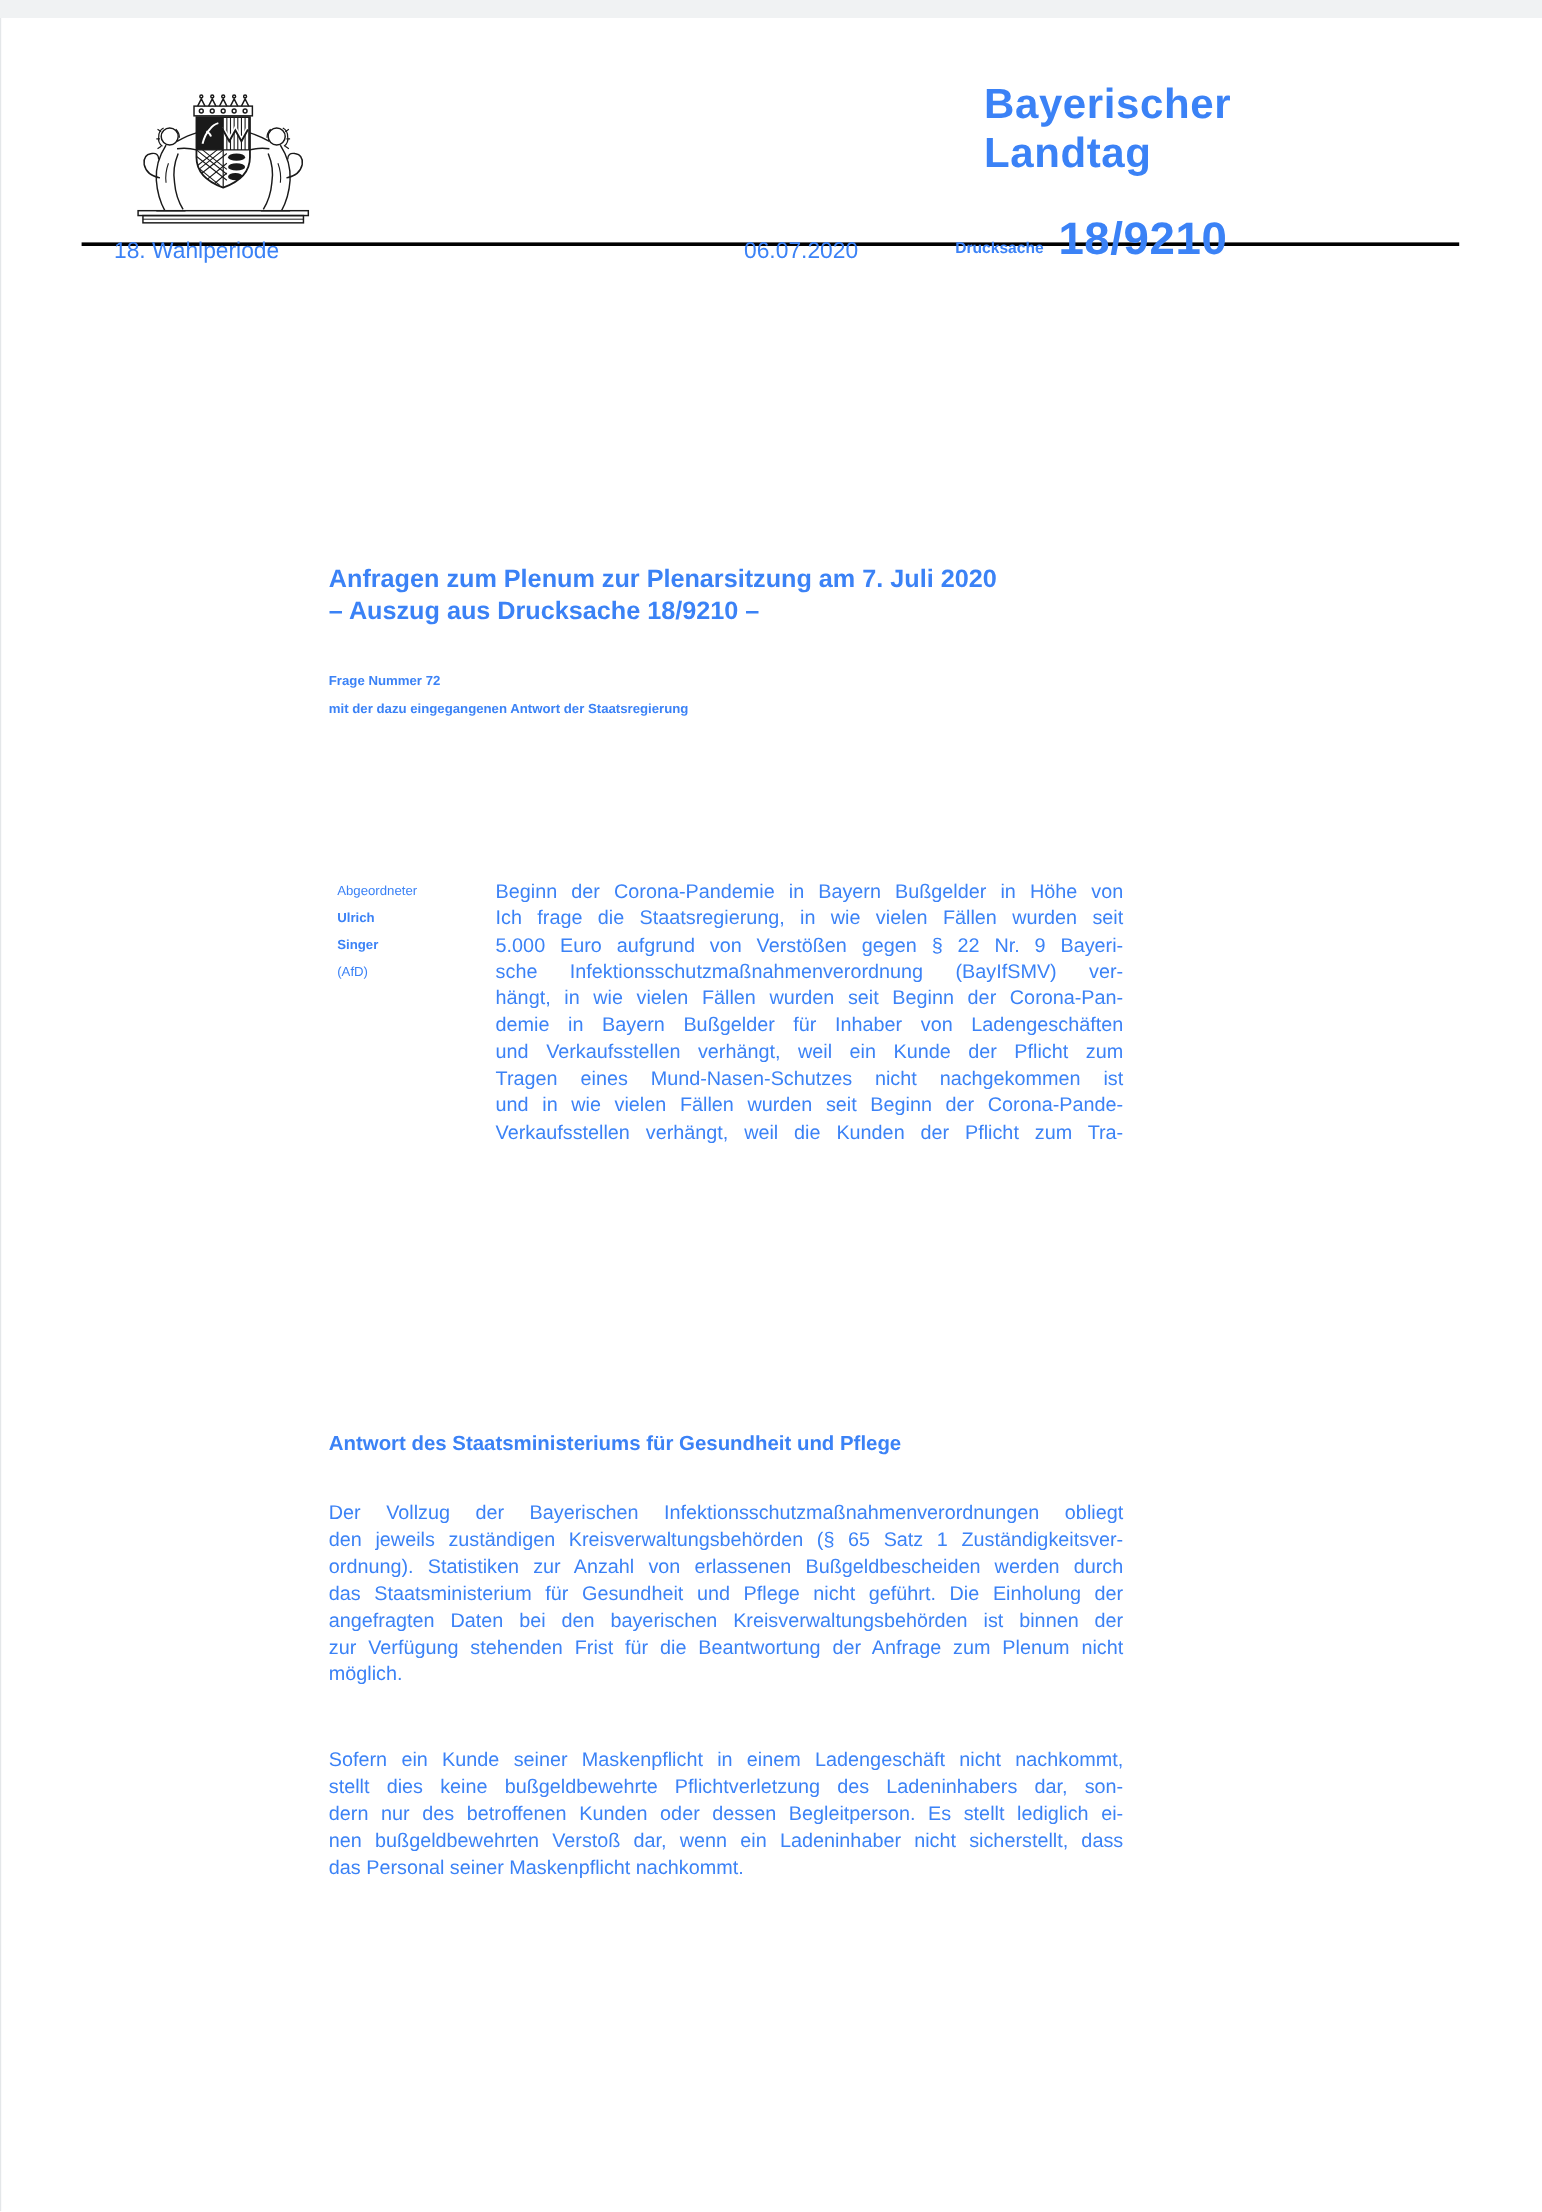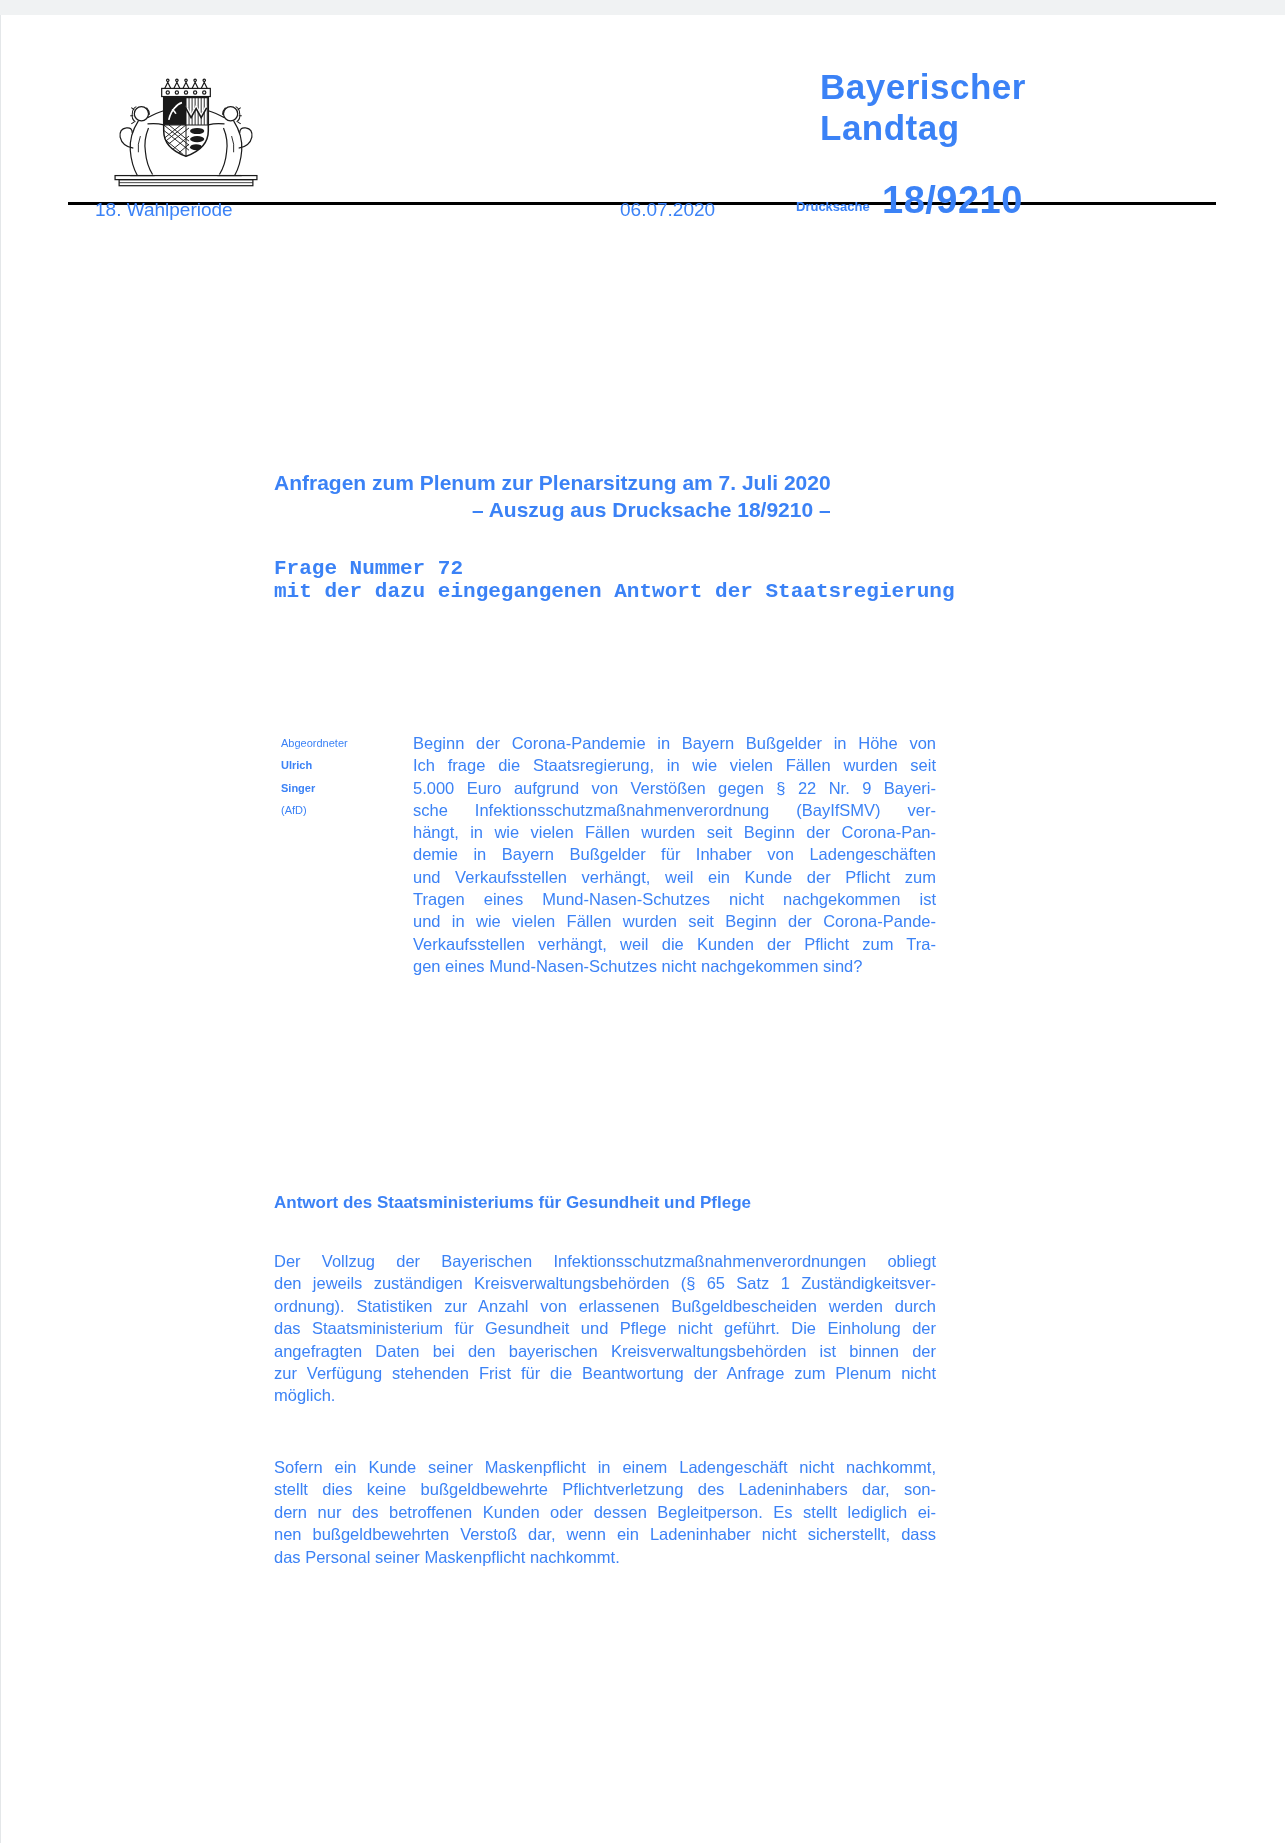--- a/index.html
+++ b/index.html
@@ -22,22 +22,22 @@
     font-size:35px; font-weight:bold; line-height:41px; letter-spacing:0.5px;
   }
 
   .rule { position:absolute; left:68px; top:202px; width:1148px; height:3px; background:#000; }
 
   .meta-period { position:absolute; left:95px;  top:199px; font-size:19px; }
   .meta-date   { position:absolute; left:620px; top:199px; font-size:19px; }
   .meta-dslbl  { position:absolute; left:796px; top:199px; font-size:13px; font-weight:bold; }
   .meta-dsnum  { position:absolute; left:882px; top:179px; font-size:38px; font-weight:bold; letter-spacing:0.5px; }
 
-  .doc-title    { position:absolute; left:274px; top:469px; font-size:21px; font-weight:bold; line-height:27px;text-align:right; }
-  .doc-subtitle { position:absolute; left:274px; top:557px; font-size:21px; font-weight:bold; line-height:23px;font-family:Liberation Mono, monospace; }
+  .doc-title    { position:absolute; left:274px; top:469px; font-size:21px; font-weight:bold; line-height:27px; }
+  .doc-subtitle { position:absolute; left:274px; top:557px; font-size:11px; font-weight:bold; line-height:23px; }
 
   .q-label { position:absolute; left:281px; top:732px; font-size:11px; line-height:22.3px; }
   .q-label .b { font-weight:bold; }
 
   .q-text  { position:absolute; left:413px; top:732px; width:523px; font-size:16.5px; line-height:22.3px; }
 
   .a-heading { position:absolute; left:274px; top:1193px; font-size:17px; font-weight:bold; }
   .a-para1   { position:absolute; left:274px; top:1250px; width:662px; font-size:16.5px; line-height:22.4px; }
   .a-para2   { position:absolute; left:274px; top:1456px; width:662px; font-size:16.5px; line-height:22.4px; }
 
@@ -142,21 +142,20 @@
       <div class="tline just">Beginn der Corona-Pandemie in Bayern Bußgelder in Höhe von</div>
       <div class="tline just">Ich frage die Staatsregierung, in wie vielen Fällen wurden seit</div>
       <div class="tline just">5.000 Euro aufgrund von Verstößen gegen § 22 Nr. 9 Bayeri-</div>
       <div class="tline just">sche Infektionsschutzmaßnahmenverordnung (BayIfSMV) ver-</div>
       <div class="tline just">hängt, in wie vielen Fällen wurden seit Beginn der Corona-Pan-</div>
       <div class="tline just">demie in Bayern Bußgelder für Inhaber von Ladengeschäften</div>
       <div class="tline just">und Verkaufsstellen verhängt, weil ein Kunde der Pflicht zum</div>
       <div class="tline just">Tragen eines Mund-Nasen-Schutzes nicht nachgekommen ist</div>
       <div class="tline just">und in wie vielen Fällen wurden seit Beginn der Corona-Pande-</div>
       <div class="tline just">Verkaufsstellen verhängt, weil die Kunden der Pflicht zum Tra-</div>
-      <div class="tline">gen eines Mund-Nasen-Schutzes nicht nachgekommen sind?</div>
     </div>
 
   <div class="a-heading">Antwort des Staatsministeriums für Gesundheit und Pflege</div>
   <div class="a-para1">
       <div class="tline just">Der Vollzug der Bayerischen Infektionsschutzmaßnahmenverordnungen obliegt</div>
       <div class="tline just">den jeweils zuständigen Kreisverwaltungsbehörden (§ 65 Satz 1 Zuständigkeitsver-</div>
       <div class="tline just">ordnung). Statistiken zur Anzahl von erlassenen Bußgeldbescheiden werden durch</div>
       <div class="tline just">das Staatsministerium für Gesundheit und Pflege nicht geführt. Die Einholung der</div>
       <div class="tline just">angefragten Daten bei den bayerischen Kreisverwaltungsbehörden ist binnen der</div>
       <div class="tline just">zur Verfügung stehenden Frist für die Beantwortung der Anfrage zum Plenum nicht</div>

